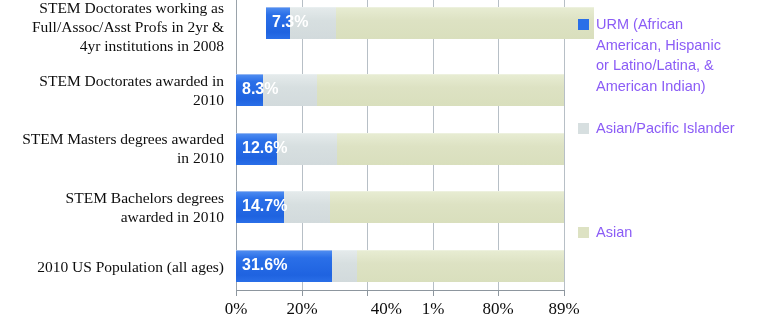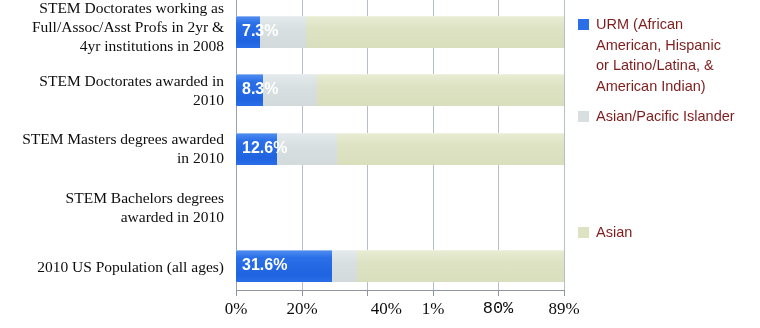--- a/index.html
+++ b/index.html
@@ -141,21 +141,21 @@
     flex: 0 0 auto;
     width: 11px;
     height: 11px;
     margin-top: 5px;
     margin-right: 7px;
   }
   .legend-text {
     font-family: "Liberation Sans", sans-serif;
     font-size: 14.5px;
     line-height: 20.5px;
-    color: #7f1d1d;
+    color: #8b5cf6;
     white-space: pre-line;
   }
 </style>
 </head>
 <body>
 
 <div id="chart-root">
 
   <div id="category-labels">
     <div class="cat-label" style="top:-2px;">STEM Doctorates working as
@@ -172,41 +172,47 @@
 
   <div id="plot-area">
 
     <div class="gridline axis0" style="left:0px;"></div>
     <div class="gridline" style="left:66px;"></div>
     <div class="gridline" style="left:131px;"></div>
     <div class="gridline" style="left:197px;"></div>
     <div class="gridline" style="left:262px;"></div>
     <div class="gridline" style="left:328px;"></div>
 
-    <div class="bar-row" style="top:16px;">
+    <div class="bar-row" style="top:7px;margin-left:30px;">
       <div class="seg white" style="left:70px;  width:258px;"></div>
       <div class="seg asian" style="left:24px;  width:46px;"></div>
       <div class="seg urm" style="width:24px;"></div>
       <div class="bar-value">7.3%</div>
     </div>
 
     <div class="bar-row" style="top:74px;">
       <div class="seg white" style="left:81px;  width:247px;"></div>
       <div class="seg asian" style="left:27px;  width:54px;"></div>
       <div class="seg urm" style="width:27px;"></div>
       <div class="bar-value">8.3%</div>
     </div>
 
     <div class="bar-row" style="top:133px;">
       <div class="seg white" style="left:101px; width:227px;"></div>
       <div class="seg asian" style="left:41px;  width:60px;"></div>
       <div class="seg urm" style="width:41px;"></div>
       <div class="bar-value">12.6%</div>
     </div>
 
+    <div class="bar-row" style="top:191px;">
+      <div class="seg white" style="left:94px;  width:234px;"></div>
+      <div class="seg asian" style="left:48px;  width:46px;"></div>
+      <div class="seg urm" style="width:48px;"></div>
+      <div class="bar-value">14.7%</div>
+    </div>
 
     <div class="bar-row" style="top:250px;">
       <div class="seg white" style="left:121px; width:207px;"></div>
       <div class="seg asian" style="left:96px;  width:25px;"></div>
       <div class="seg urm" style="width:96px;"></div>
       <div class="bar-value">31.6%</div>
     </div>
 
   </div>
 
@@ -216,32 +222,32 @@
   <div class="x-tick" style="left:302px;"></div>
   <div class="x-tick" style="left:367px;"></div>
   <div class="x-tick" style="left:433px;"></div>
   <div class="x-tick" style="left:498px;"></div>
   <div class="x-tick" style="left:564px;"></div>
 
   <div class="x-tick-label" style="left:236px;">0%</div>
   <div class="x-tick-label" style="left:302px;">20%</div>
   <div class="x-tick-label" style="left:367px;text-align:right;">40%</div>
   <div class="x-tick-label" style="left:433px;">1%</div>
-  <div class="x-tick-label" style="left:498px;font-family:Liberation Mono, monospace;">80%</div>
+  <div class="x-tick-label" style="left:498px;">80%</div>
   <div class="x-tick-label" style="left:564px;">89%</div>
 
   <div id="legend">
     <div class="legend-entry" style="top:0px;">
       <span class="legend-swatch" style="background:#2A6FE8;"></span>
       <span class="legend-text">URM (African
 American, Hispanic
 or Latino/Latina, &amp;
 American Indian)</span>
     </div>
-    <div class="legend-entry" style="top:92px;text-align:right;">
+    <div class="legend-entry" style="top:104px;text-align:right;">
       <span class="legend-swatch" style="background:#D7DFE0;"></span>
       <span class="legend-text">Asian/Pacific Islander</span>
     </div>
     <div class="legend-entry" style="top:208px;">
       <span class="legend-swatch" style="background:#DDE2C3;"></span>
       <span class="legend-text">Asian</span>
     </div>
   </div>
 
 </div>

